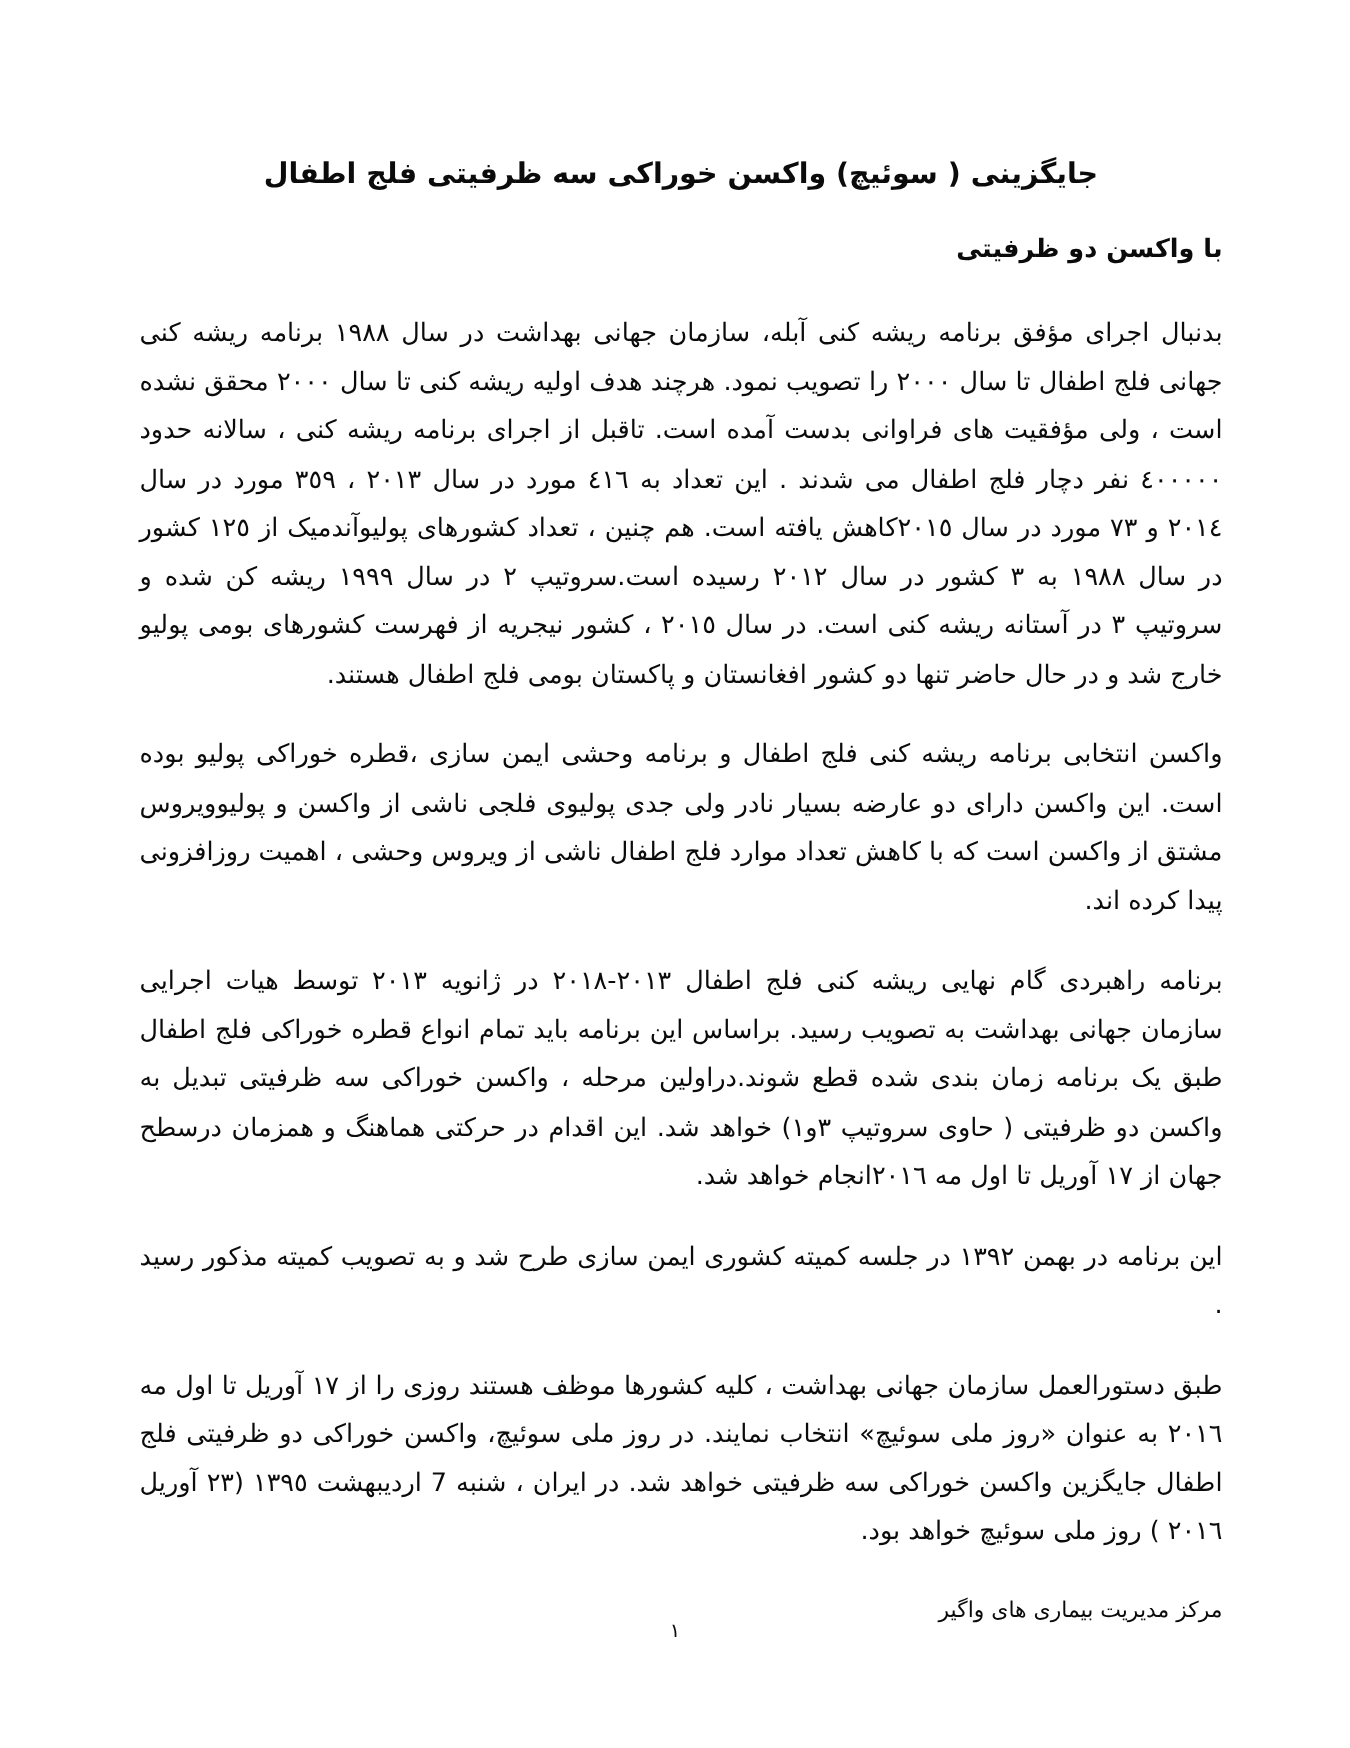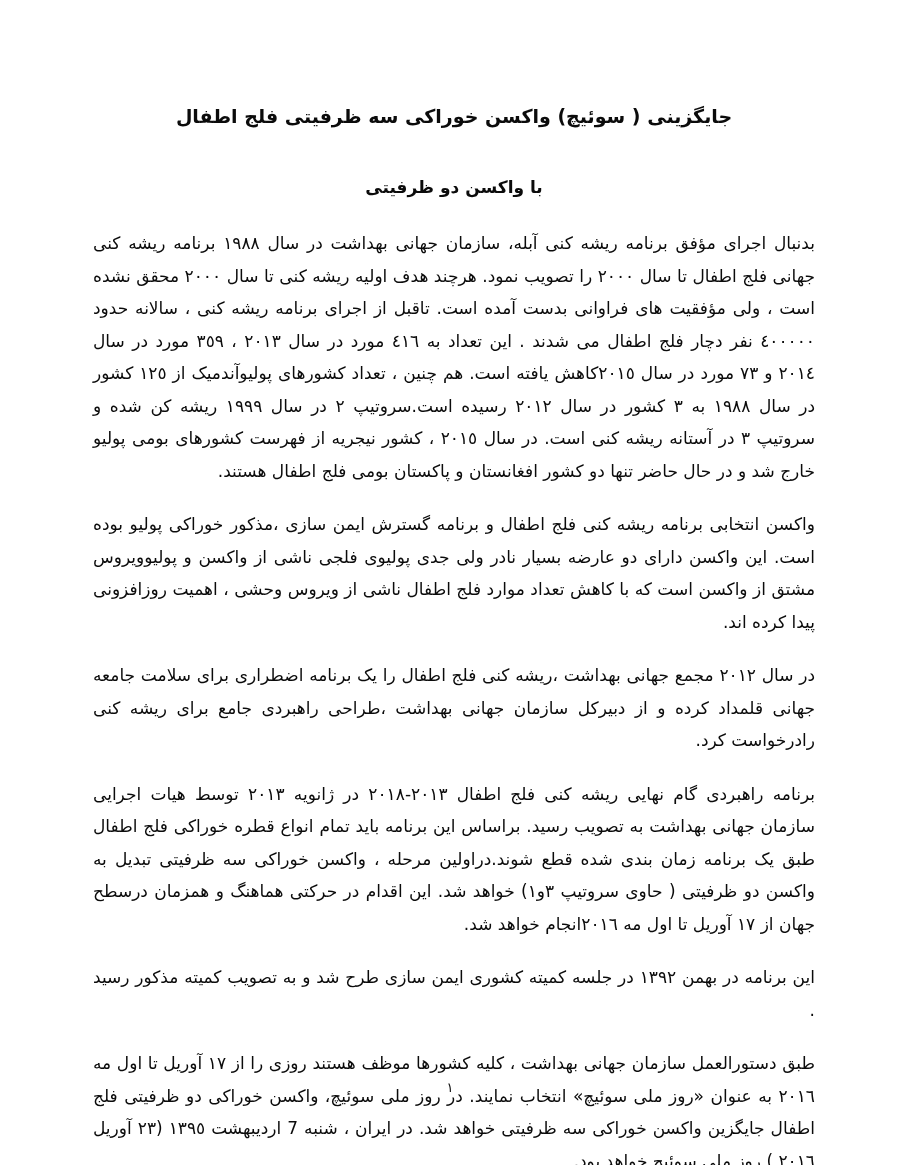--- a/index.html
+++ b/index.html
@@ -25,22 +25,21 @@
     direction: rtl;
   }
   .doc-title {
     margin: 101px 0 0 0;
     text-align: center;
     font-size: 19px;
     font-weight: 700;
     line-height: 30px;
   }
   .doc-subtitle {
-    margin: 43px 0 0 0;
-    text-align: center;
+    margin: 22px 0 0 0;
     font-size: 17px;
     font-weight: 700;
     line-height: 26px;
   }
   .body-text {
     margin-top: 27px;
   }
   .body-text p {
     margin: 0 0 21px 0;
     font-size: 17px;
@@ -69,22 +68,21 @@
 
 <div class="page">
   <div class="content">
 
     <div class="doc-title">جایگزینی ( سوئیچ)  واکسن خوراکی سه ظرفیتی فلج اطفال</div>
 
     <div class="doc-subtitle">با واکسن دو ظرفیتی</div>
 
     <div class="body-text">
       <p>بدنبال اجرای مؤفق برنامه ریشه کنی آبله، سازمان جهانی بهداشت در سال ١٩٨٨ برنامه ریشه کنی جهانی فلج اطفال تا سال ٢٠٠٠ را تصویب نمود. هرچند هدف اولیه ریشه کنی تا سال ٢٠٠٠ محقق نشده است ، ولی مؤفقیت های فراوانی بدست آمده است. تاقبل از اجرای برنامه ریشه کنی ، سالانه حدود ٤٠٠٠٠٠ نفر دچار فلج اطفال می شدند . این تعداد به ٤١٦ مورد در سال ٢٠١٣ ، ٣٥٩ مورد در سال ٢٠١٤ و ٧٣ مورد در سال ٢٠١٥کاهش یافته است. هم چنین ، تعداد کشورهای پولیوآندمیک از ١٢٥ کشور در سال ١٩٨٨ به ٣ کشور در سال ٢٠١٢ رسیده است.سروتیپ ٢ در سال ١٩٩٩ ریشه کن شده و سروتیپ ٣ در آستانه ریشه کنی است. در سال ٢٠١٥ ، کشور نیجریه از فهرست کشورهای بومی پولیو خارج شد و در حال حاضر تنها دو کشور افغانستان و پاکستان بومی فلج اطفال هستند.</p>
-      <p>واکسن انتخابی برنامه ریشه کنی فلج اطفال و برنامه گسترش ایمن سازی ،مذکور خوراکی پولیو بوده است. این واکسن دارای دو عارضه بسیار نادر ولی جدی  پولیوی فلجی ناشی از واکسن و پولیوویروس مشتق از واکسن است که با کاهش تعداد موارد فلج اطفال ناشی از ویروس وحشی ، اهمیت روزافزونی پیدا کرده اند.</p>
-      <p>در سال ٢٠١٢ مجمع جهانی بهداشت ،ریشه کنی فلج اطفال را یک برنامه اضطراری برای سلامت جامعه جهانی قلمداد کرده و از دبیرکل سازمان جهانی بهداشت  ،طراحی راهبردی جامع برای ریشه کنی رادرخواست کرد.</p>
+      <p>واکسن انتخابی برنامه ریشه کنی فلج اطفال و برنامه وحشی ایمن سازی ،قطره خوراکی پولیو بوده است. این واکسن دارای دو عارضه بسیار نادر ولی جدی  پولیوی فلجی ناشی از واکسن و پولیوویروس مشتق از واکسن است که با کاهش تعداد موارد فلج اطفال ناشی از ویروس وحشی ، اهمیت روزافزونی پیدا کرده اند.</p>
       <p>برنامه راهبردی گام نهایی ریشه کنی فلج اطفال ٢٠١٣-٢٠١٨  در ژانویه ٢٠١٣ توسط هیات اجرایی سازمان جهانی بهداشت به تصویب رسید. براساس این برنامه باید تمام انواع قطره خوراکی فلج اطفال طبق یک برنامه زمان بندی شده قطع شوند.دراولین مرحله ، واکسن خوراکی سه ظرفیتی تبدیل به واکسن دو ظرفیتی ( حاوی سروتیپ ٣و١) خواهد شد. این اقدام در حرکتی هماهنگ  و همزمان درسطح جهان از ١٧ آوریل تا اول مه  ٢٠١٦انجام خواهد شد.</p>
       <p>این برنامه در  بهمن ١٣٩٢ در جلسه کمیته کشوری ایمن سازی طرح شد و به تصویب کمیته مذکور رسید .</p>
       <p>طبق دستورالعمل سازمان جهانی بهداشت ، کلیه کشورها موظف هستند روزی را از ١٧  آوریل تا اول مه  ٢٠١٦ به عنوان «روز ملی سوئیچ» انتخاب نمایند.  در روز ملی سوئیچ، واکسن خوراکی دو ظرفیتی فلج اطفال جایگزین واکسن خوراکی سه ظرفیتی خواهد شد. در ایران ، شنبه  7 اردیبهشت  ١٣٩٥ (٢٣ آوریل ٢٠١٦ ) روز ملی سوئیچ خواهد بود.</p>
     </div>
 
     <div class="signature">مرکز مدیریت بیماری های واگیر</div>
 
   </div>
 
   <div class="pageno">١</div>

